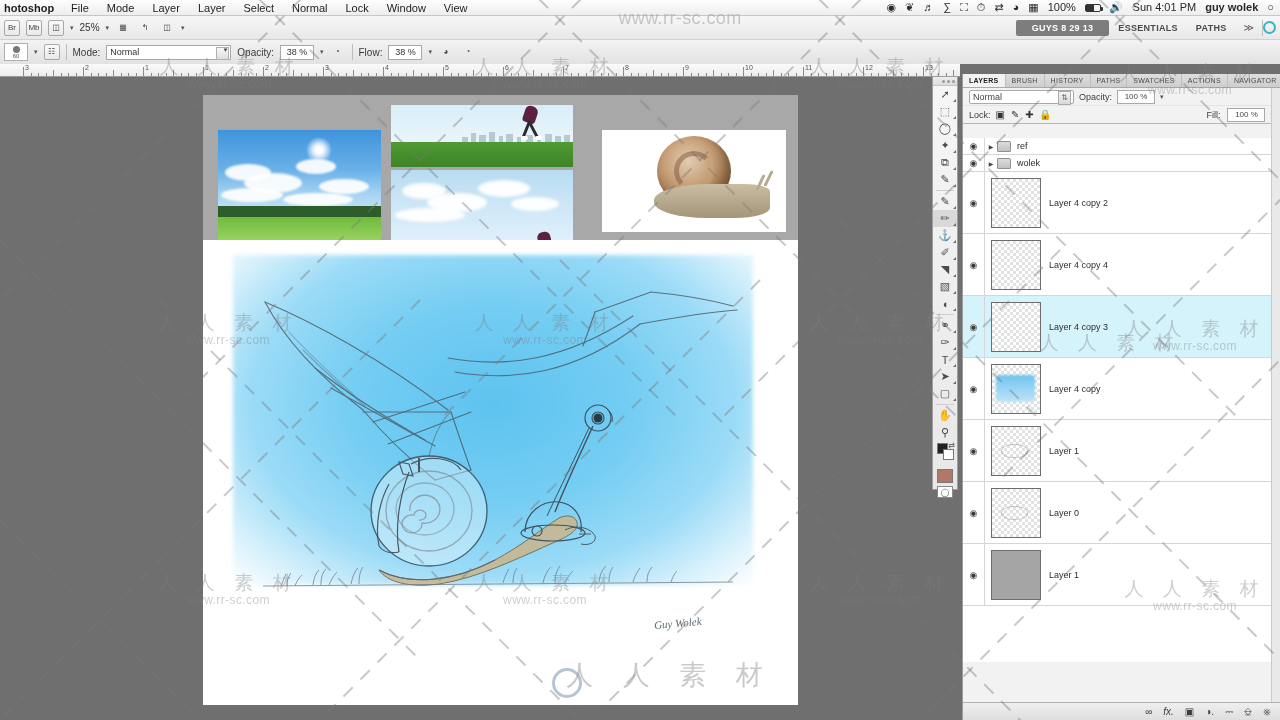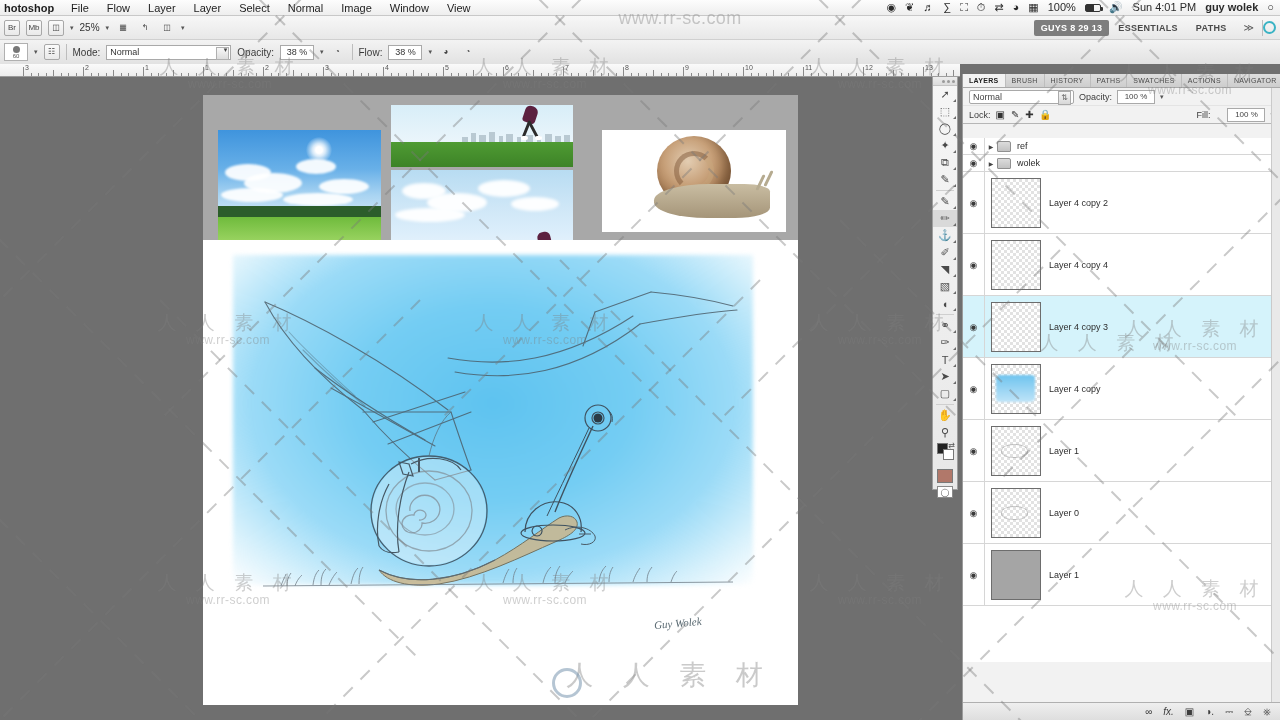--- a/index.html
+++ b/index.html
@@ -75,21 +75,21 @@
     width:24px;height:18px;border:1px solid #b0b0b0;background:#fff;
     display:flex;flex-direction:column;align-items:center;justify-content:center;font-size:6px;color:#555;
   }
   .brushpre .dot{width:7px;height:7px;border-radius:50%;background:#777;}
 
   
   #wsgroup { margin-left:auto; display:flex; align-items:center; gap:0; padding-right:4px; height:100%; }
   .wsbtn {
     font-size:9px; letter-spacing:0.3px; color:#4a4a4a; padding:3px 9px; font-weight:bold;
   }
-  .wsbtn.active { background:#7d7d7d; color:#fff; border-radius:2px; padding:3px 7px; }
+  .wsbtn.active { background:#7d7d7d; color:#fff; border-radius:2px; padding:3px 16px; }
   .wsmore { font-size:10px; color:#555; padding:0 8px; }
   .cc-ring { width:13px;height:13px;border:2px solid #3ab3c4; border-radius:50%; }
 
   
   #ruler-h {
     position:absolute; left:0; top:64px; width:960px; height:13px;
     background:linear-gradient(#fafafa,#ededed); border-bottom:1px solid #9a9a9a;
     overflow:hidden;
   }
   #ruler-h .tick { position:absolute; bottom:0; width:1px; background:#8a8a8a; }
@@ -297,26 +297,26 @@
   #panelscroll { position:absolute; right:0; top:14px; width:9px; bottom:18px; background:#e9e9e9; border-left:1px solid #cacaca; }
 </style>
 </head>
 <body>
 
 <div id="app">
 
   <div id="menubar">
     <span class="app-name">hotoshop</span>
     <span class="mi">File</span>
-    <span class="mi">Flow</span>
+    <span class="mi">Mode</span>
     <span class="mi">Layer</span>
     <span class="mi">Layer</span>
     <span class="mi">Select</span>
     <span class="mi">Normal</span>
-    <span class="mi">Image</span>
+    <span class="mi">Lock</span>
     <span class="mi">Window</span>
     <span class="mi">View</span>
     <span class="spacer"></span>
     <span class="status">
       <span class="sicon">◉</span>
       <span class="sicon">❦</span>
       <span class="sicon">♬</span>
       <span class="sicon">∑</span>
       <span class="sicon">⛶</span>
       <span class="sicon">⏱</span>
@@ -741,21 +741,21 @@
     </div>
 
     <div id="lockrow">
       <span>Lock:</span>
       <span class="lockicons">
         <span>▣</span>
         <span>✎</span>
         <span>✚</span>
         <span>🔒</span>
       </span>
-      <span style="margin-left:auto;margin-right:12px">Fill:</span>
+      <span style="margin-left:auto;margin-right:2px">Fill:</span>
       <span class="numfield">100 %</span>
       <span class="tiny-caret">▾</span>
     </div>
 
     <div id="layerlist">
 
       <div class="lrow group">
         <span class="eye">◉</span>
         <span class="discl">▶</span>
         <span class="folder"></span>

